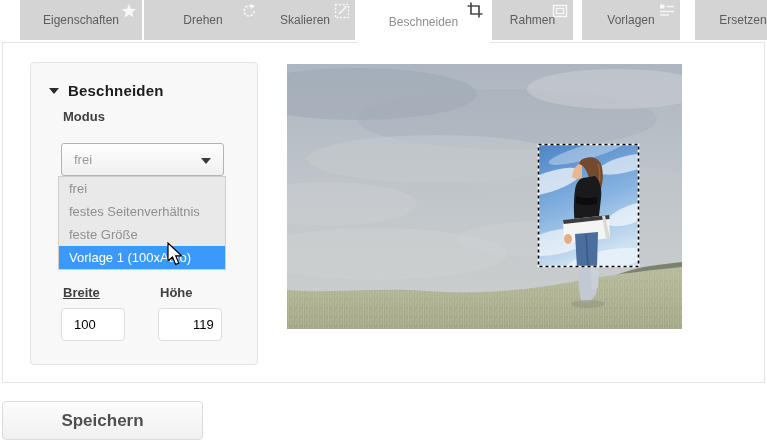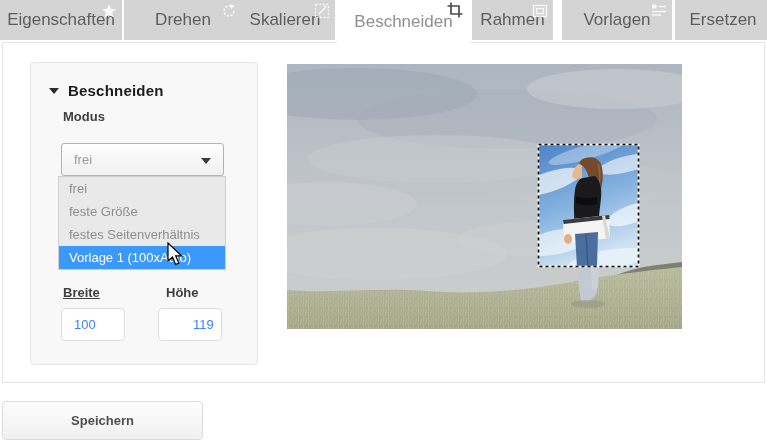--- a/index.html
+++ b/index.html
@@ -6,22 +6,22 @@
   body{
     width:767px;height:444px;position:relative;overflow:hidden;
     background:#ffffff;
     font-family:"Liberation Sans","DejaVu Sans",sans-serif;
     -webkit-font-smoothing:antialiased;
   }
   
   .tabbar{position:absolute;left:0;top:0;width:767px;height:40px;background:#ffffff;}
   .tab{
     position:absolute;top:0;height:40px;background:#d4d4d4;
-    color:#5d5d5d;font-size:17px;display:flex;align-items:center;justify-content:center;
-    cursor:pointer;box-sizing:border-box;
+    color:#5d5d5d;font-size:12px;display:flex;align-items:center;justify-content:center;
+    cursor:pointer;box-sizing:border-box;margin-left:20px;
   }
   .tab.active{background:#ffffff;height:43px;z-index:6;color:#8f8f8f;}
   .ticon{position:absolute;top:3px;right:5px;width:16px;height:16px;opacity:.85;}
   .tab.active .ticon{opacity:1;top:2px;right:7px;}
   
   .content{
     position:absolute;left:2px;top:42px;width:763px;height:341px;
     box-sizing:border-box;border:1px solid #e4e4e4;background:#ffffff;z-index:1;
   }
   
@@ -47,30 +47,30 @@
   }
   .dropdown{
     position:absolute;left:27px;top:113px;width:168px;box-sizing:border-box;
     background:#e9e9e9;border:1px solid #cfcfcf;z-index:4;
   }
   .option{height:23px;line-height:23px;padding-left:10px;font-size:13px;color:#8f8f8f;cursor:pointer;}
   .option.highlight{color:#ffffff;}
   .dim-input{
     position:absolute;top:245px;width:64px;height:33px;box-sizing:border-box;
     border:1px solid #dddddd;border-radius:4px;background:#ffffff;
-    font-size:13px;color:#3b82f6;padding-left:12px;outline:none;
+    font-size:13px;color:#000000;padding-left:12px;outline:none;
     font-family:"Liberation Sans","DejaVu Sans",sans-serif;
   }
   
   .preview{position:absolute;left:287px;top:64px;width:395px;height:265px;z-index:2;}
   
   .save-btn{
     position:absolute;left:2px;top:401px;width:201px;height:39px;box-sizing:border-box;
     border:1px solid #dcdcdc;border-radius:4px;background:linear-gradient(#fdfdfd,#f0f0f0);
-    font-size:13px;font-weight:bold;color:#4f4f4f;cursor:pointer;z-index:2;
+    font-size:17px;font-weight:bold;color:#4f4f4f;cursor:pointer;z-index:2;
     font-family:"Liberation Sans","DejaVu Sans",sans-serif;
   }
   
   .cursor{position:absolute;left:166px;top:242px;z-index:50;pointer-events:none;}
 </style>
 </head>
 <body>
 
 <div class="tabbar">
 
@@ -107,21 +107,21 @@
   </div>
 
   <div class="tab" style="left:472px;width:81px;">
     <span>Rahmen</span>
     <svg class="ticon" viewBox="0 0 16 16">
       <rect x="1.5" y="2.5" width="13" height="11" fill="none" stroke="#ffffff" stroke-width="1.4"></rect>
       <rect x="4.5" y="5.5" width="7" height="5" fill="none" stroke="#ffffff" stroke-width="1.3"></rect>
     </svg>
   </div>
 
-  <div class="tab" style="left:562px;width:110px;">
+  <div class="tab" style="left:562px;width:98px;">
     <span>Vorlagen</span>
     <svg class="ticon" viewBox="0 0 16 16">
       <rect x="1" y="1.5" width="4.5" height="4" fill="#ffffff"></rect>
       <line x1="7.5" y1="3.5" x2="15" y2="3.5" stroke="#ffffff" stroke-width="1.4"></line>
       <line x1="1" y1="8.5" x2="15" y2="8.5" stroke="#ffffff" stroke-width="1.4"></line>
       <line x1="1" y1="12" x2="10" y2="12" stroke="#ffffff" stroke-width="1.4"></line>
     </svg>
   </div>
 
   <div class="tab" style="left:675px;width:96px;align-items:center;">
@@ -140,27 +140,27 @@
 
   <span class="field-label" style="left:32px;top:46px;">Modus</span>
 
   <div class="select">
     <span>frei</span>
     <span class="select-arrow"></span>
   </div>
 
   <div class="dropdown">
     <div class="option">frei</div>
+    <div class="option">festes Seitenverhältnis</div>
     <div class="option">feste Größe</div>
-    <div class="option">festes Seitenverhältnis</div>
     <div class="option highlight" id="highlight-option" style="background: rgb(59, 153, 252);">Vorlage 1 (100xAuto)</div>
   </div>
 
   <span class="field-label" style="left:32px;top:222px;text-decoration:underline;">Breite</span>
-  <span class="field-label" style="left:135px;top:222px;">Höhe</span>
+  <span class="field-label" style="left:129px;top:222px;">Höhe</span>
 
   <input class="dim-input" style="left: 30px;" value="100">
   <input class="dim-input" style="left: 127px; padding-left: 34px;" value="119">
 </div>
 
 <div class="preview">
   <svg width="395" height="265" viewBox="0 0 395 265">
     <defs>
       <linearGradient id="fadeSky" x1="0" y1="0" x2="0" y2="1">
         <stop offset="0" stop-color="#adb6c0"></stop>

